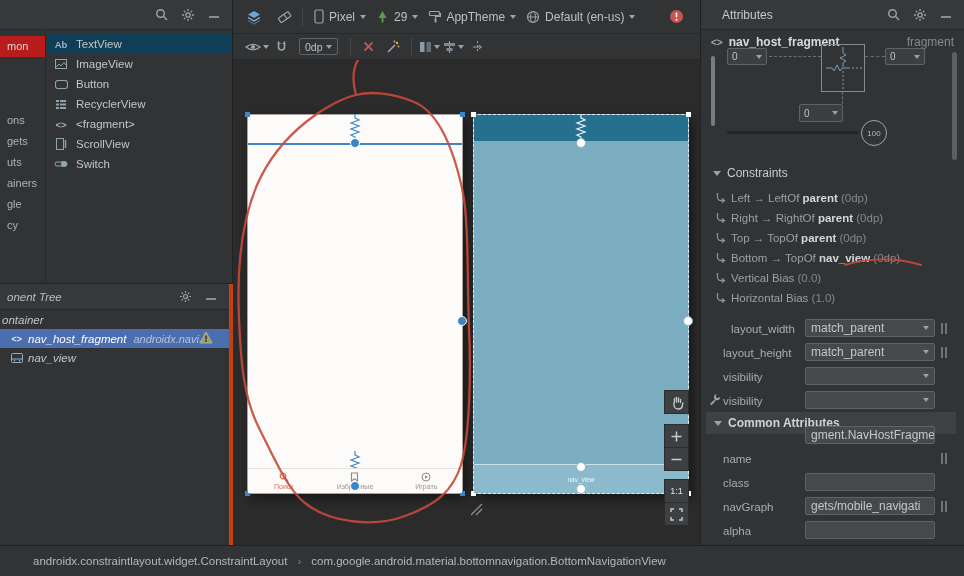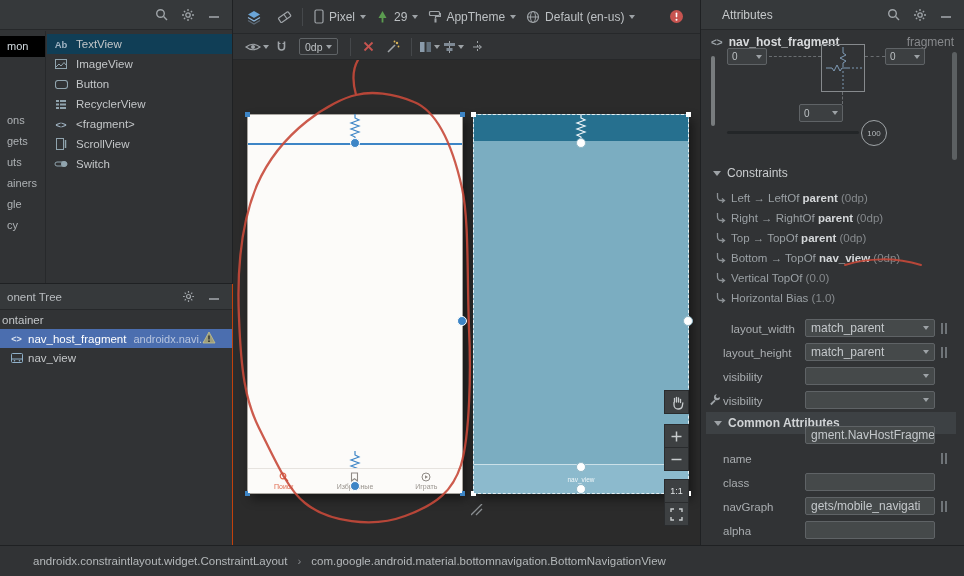--- a/index.html
+++ b/index.html
@@ -13,30 +13,30 @@
   .panel-head{position:absolute;left:0;top:0;right:0;height:30px;background:#36393b;
               border-bottom:1px solid #26282a;display:flex;align-items:center;}
   .head-icons{margin-left:auto;display:flex;align-items:center;gap:13px;padding-right:12px;}
   .hbtn{display:flex;align-items:center;justify-content:center;cursor:default;}
 
   
   #palette{left:0;top:0;width:233px;height:284px;background:#313335;
            border-right:1px solid #1f2123;border-bottom:1px solid #1f2123;}
   #pal-cats{position:absolute;left:0;top:31px;width:46px;bottom:0;border-right:1px solid #27292b;padding-top:5px;}
   .cat{height:21px;line-height:21px;padding-left:7px;font-size:11px;color:#aeb2b5;white-space:nowrap;overflow:hidden;}
-  .cat.sel{background:#000000;color:#d3dbe0;}
+  .cat.sel{background:#b91c1c;color:#d3dbe0;}
   .cat:nth-child(2){margin-top:53px;}
   #pal-items{position:absolute;left:47px;top:31px;right:0;bottom:0;padding-top:3px;}
   .pitem{height:20px;display:flex;align-items:center;gap:7px;padding-left:6px;font-size:11.5px;color:#c3c6c8;}
   .pitem.sel{background:#103e56;}
   .pico{width:16px;display:flex;justify-content:center;}
   .glyph{font-size:9.5px;color:#9fb3c2;font-weight:bold;}
 
   
-  #ctree{left:0;top:284px;width:233px;height:261px;background:#313335;border-right:1px solid #c2410c;}
+  #ctree{left:0;top:284px;width:233px;height:261px;background:#313335;border-right:4px solid #c2410c;font-style:italic;}
   #ctree .panel-head{height:26px;}
   #ctree-title{padding-left:7px;font-size:11.5px;color:#b9bdc0;}
   .trow{height:19px;display:flex;align-items:center;font-size:11.5px;color:#c3c6c8;position:relative;}
   .trow.sel{background:#4b6eaf;color:#ffffff;}
   .trow .detail{margin-left:7px;color:#c9d3e6;font-size:11px;opacity:.85;white-space:nowrap;overflow:hidden;}
   .tico{width:15px;margin:0 4px 0 9px;display:flex;justify-content:center;}
 
   
   #design{left:233px;top:0;width:467px;height:545px;background:#2b2b2b;}
   #toolbar1{position:absolute;left:0;top:0;right:0;height:34px;background:#313335;
@@ -616,21 +616,21 @@
     <div class="crow" style="top:248px;">
       <svg width="11" height="11">
           <path d="M2.5 1 V5 a3.5 3.5 0 0 0 3.5 3.5 H9" fill="none" stroke="#8d9296" stroke-width="1.3"></path>
           <path d="M7 6.5 L9.5 8.5 7 10.5" fill="none" stroke="#8d9296" stroke-width="1.3"></path>
         </svg><span>Bottom → TopOf </span><span class="ctar">nav_view</span><span class="csuf"> (0dp)</span>
     </div>
     <div class="crow" style="top:268px;">
       <svg width="11" height="11">
           <path d="M2.5 1 V5 a3.5 3.5 0 0 0 3.5 3.5 H9" fill="none" stroke="#8d9296" stroke-width="1.3"></path>
           <path d="M7 6.5 L9.5 8.5 7 10.5" fill="none" stroke="#8d9296" stroke-width="1.3"></path>
-        </svg><span>Vertical TopOf </span><span class="ctar"></span><span class="csuf">(0.0)</span>
+        </svg><span>Vertical Bias </span><span class="ctar"></span><span class="csuf">(0.0)</span>
     </div>
     <div class="crow" style="top:288px;">
       <svg width="11" height="11">
           <path d="M2.5 1 V5 a3.5 3.5 0 0 0 3.5 3.5 H9" fill="none" stroke="#8d9296" stroke-width="1.3"></path>
           <path d="M7 6.5 L9.5 8.5 7 10.5" fill="none" stroke="#8d9296" stroke-width="1.3"></path>
         </svg><span>Horizontal Bias </span><span class="ctar"></span><span class="csuf">(1.0)</span>
     </div>
 
     <svg class="abs" style="left:140px;top:254px;pointer-events:none;z-index:60;" width="84" height="16">
       <path d="M4,11 C26,4 54,3 80,11" fill="none" stroke="#c7493a" stroke-width="2" stroke-linecap="round" opacity="0.9"></path>

